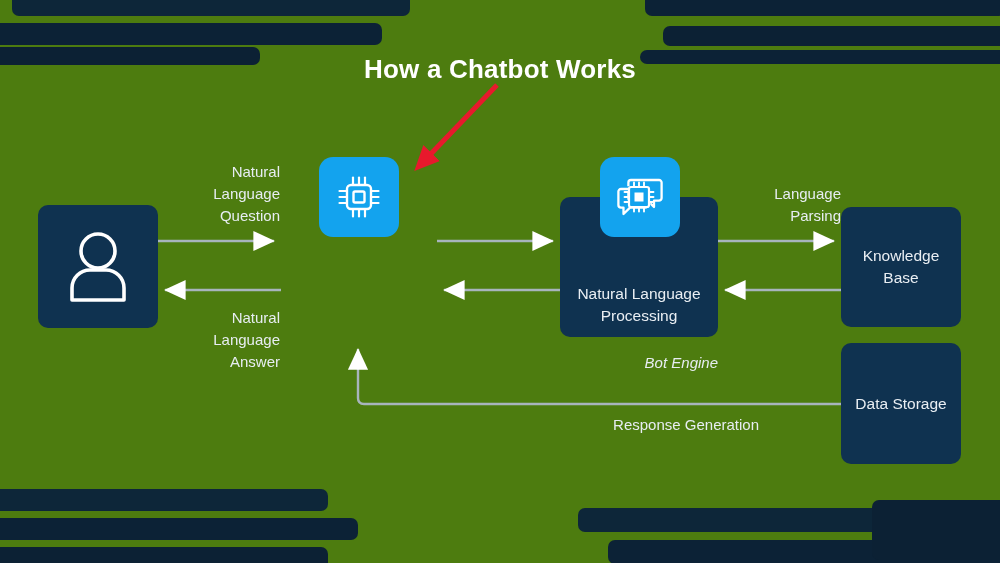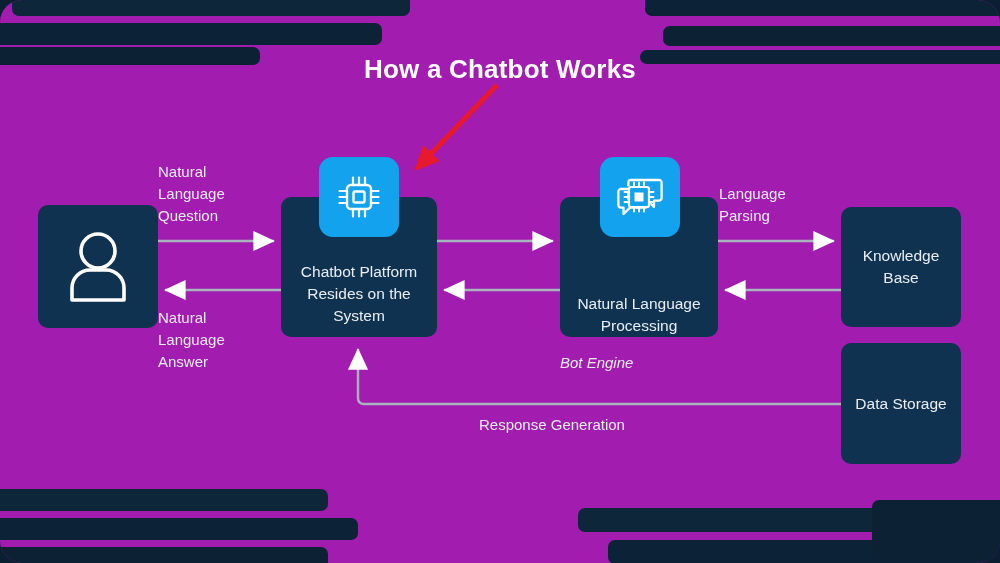--- a/index.html
+++ b/index.html
@@ -10,23 +10,22 @@
     width: 1000px;
     height: 563px;
     background: #0b1f33;
     font-family: "Liberation Sans", sans-serif;
     overflow: hidden;
   }
   #stage {
     position: relative;
     width: 1000px;
     height: 563px;
-    background: #a21caf;
+    background: #4d7c0f;
     overflow: hidden;
-    border-radius: 22px;
   }
 
   
   .deco {
     position: absolute;
     background: #0d2639;
     border-radius: 7px;
   }
   .deco.soft { background: #0c2236; }
   .deco.softer { background: #0c2134; }
@@ -97,20 +96,21 @@
   #node-chatbot .node-label { line-height: 22px; }
 
   
   #node-nlp {
     left: 560px;
     top: 197px;
     width: 158px;
     height: 140px;
     align-items: flex-end;
     justify-content: center;
+    padding-bottom: 10px;
   }
 
   
   #node-kb {
     left: 841px;
     top: 207px;
     width: 120px;
     height: 120px;
   }
 
@@ -135,21 +135,21 @@
   }
   #tile-chip { left: 319px; top: 157px; }
   #tile-nlp  { left: 600px; top: 157px; }
 
   
   .edge-label {
     position: absolute;
     color: #e7edf2;
     font-size: 15px;
     line-height: 22px;
-    text-align: left;
+    text-align: right;
     white-space: pre-line;
   }
   #lbl-nlq      { left: 158px; top: 161px; width: 122px; }
   #lbl-nla      { left: 158px; top: 307px; width: 122px; }
   #lbl-parsing  { left: 719px; top: 183px; width: 122px; }
   #lbl-botengine{ left: 560px; top: 352px; width: 158px; font-style: italic; }
   #lbl-respgen  { left: 479px; top: 414px; width: 280px; }
 </style>
 </head>
 <body>
@@ -205,25 +205,20 @@
     <line x1="497" y1="85" x2="424" y2="161" stroke="#e8192c" stroke-width="5" marker-end="url(#redhead)"></line>
   </svg>
 
   <div class="node" id="node-user">
     <svg id="person-icon" width="72" height="78" viewBox="0 0 72 78">
       <circle cx="36" cy="23" r="17" fill="none" stroke="#ffffff" stroke-width="3.6"></circle>
       <path d="M10,72 L10,60 a18,18 0 0 1 18,-18 l16,0 a18,18 0 0 1 18,18 l0,12 Z" fill="none" stroke="#ffffff" stroke-width="3.6" stroke-linejoin="round"></path>
     </svg>
   </div>
 
-  <div class="node" id="node-chatbot">
-    <div class="node-label">Chatbot
-Platform Resides
-on the System</div>
-  </div>
   <div class="icon-tile" id="tile-chip">
     <svg width="50" height="50" viewBox="0 0 50 50">
       <rect x="13" y="13" width="24" height="24" rx="4" fill="none" stroke="#ffffff" stroke-width="2.4"></rect>
       <rect x="19.5" y="19.5" width="11" height="11" rx="1.5" fill="none" stroke="#ffffff" stroke-width="2.4"></rect>
       <g stroke="#ffffff" stroke-width="2.2" stroke-linecap="round">
         <line x1="19" y1="5.5" x2="19" y2="12.5"></line>
         <line x1="25" y1="5.5" x2="25" y2="12.5"></line>
         <line x1="31" y1="5.5" x2="31" y2="12.5"></line>
         <line x1="19" y1="37.5" x2="19" y2="44.5"></line>
         <line x1="25" y1="37.5" x2="25" y2="44.5"></line>

